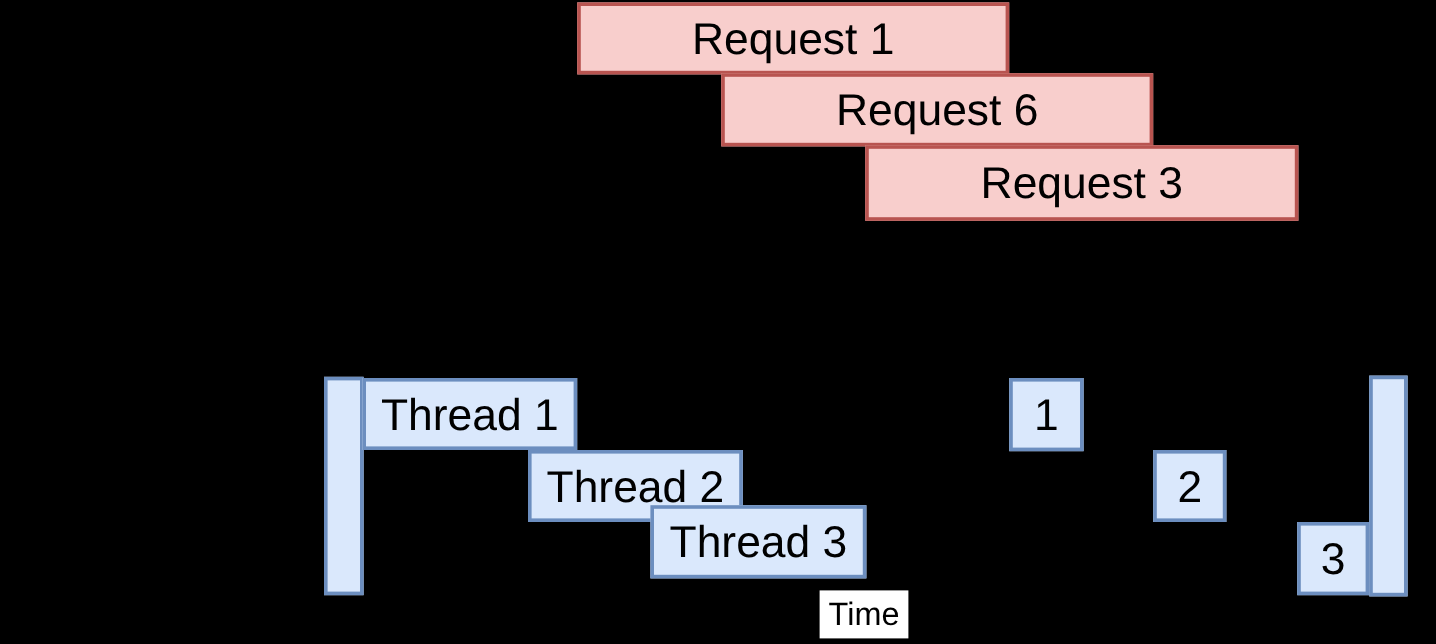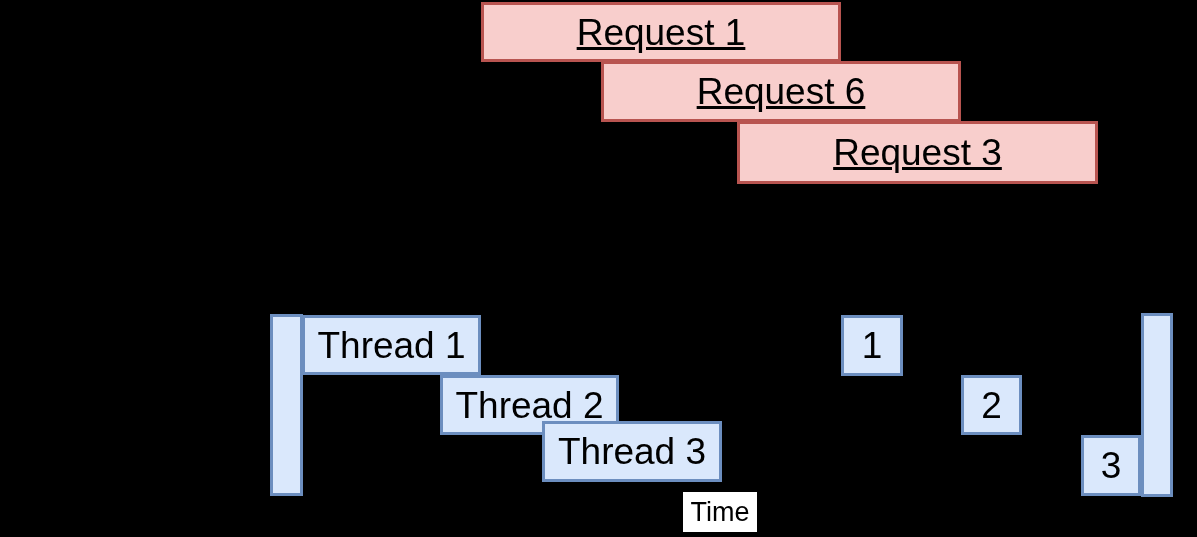--- a/index.html
+++ b/index.html
@@ -22,31 +22,30 @@
     align-items: center;
     justify-content: center;
     font-size: 37px;
     line-height: 1;
     color: var(--text-color, #000000);
     white-space: nowrap;
   }
   .request {
     background: var(--request-fill, #f8cecc);
     border: 3px solid var(--request-border, #b85450);
-    text-decoration: underline;
   }
   .thread {
     background: var(--thread-fill, #dae8fc);
     border: 3px solid var(--thread-border, #6c8ebf);
     margin-top: 44px;
   }
   
   #r1 { left: 481px; top: 2px;   width: 360px; height: 60px; }
   #r2 { left: 601px; top: 61px;  width: 360px; height: 61px; }
-  #r3 { left: 721px; top: 121px; width: 361px; height: 63px; margin-left: 16px; }
+  #r3 { left: 721px; top: 121px; width: 361px; height: 63px; }
   
   #bar-left  { left: 270px;  top: 270px; width: 33px;  height: 182px; }
   #t1 { left: 302px; top: 271px; width: 179px; height: 60px; }
   #t2 { left: 440px; top: 331px; width: 179px; height: 60px; }
   #t3 { left: 542px; top: 377px; width: 180px; height: 61px; }
   
   #b1 { left: 841px;  top: 271px; width: 62px; height: 61px; }
   #b2 { left: 961px;  top: 331px; width: 61px; height: 60px; }
   #b3 { left: 1081px; top: 391px; width: 60px; height: 61px; }
   #bar-right { left: 1141px; top: 269px; width: 32px; height: 184px; }

